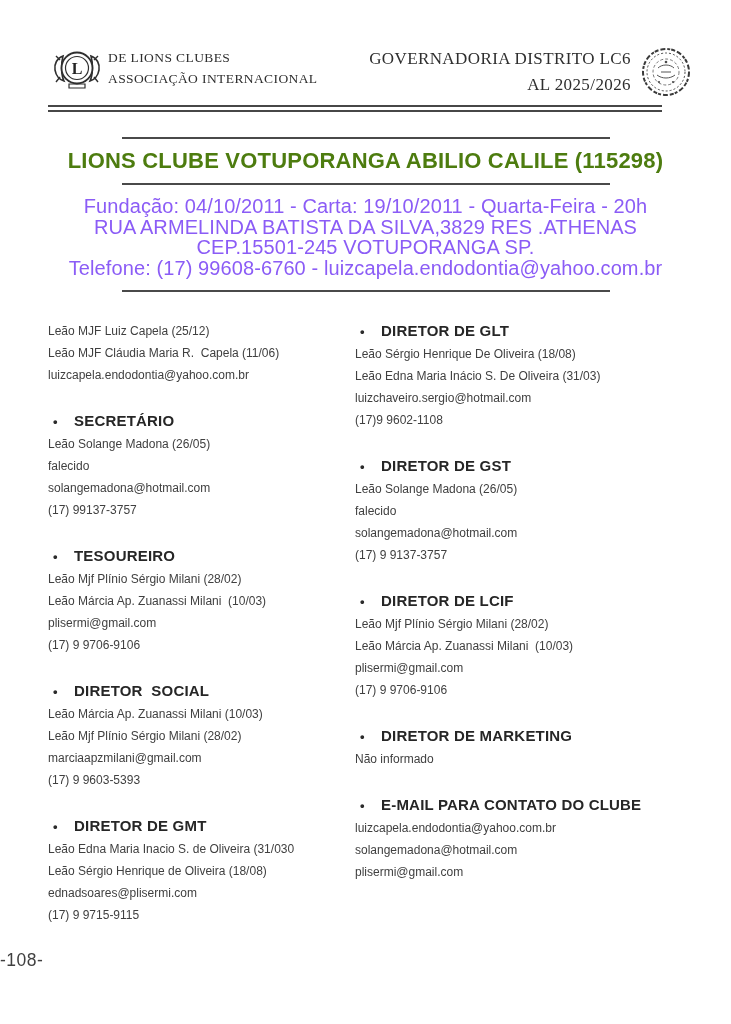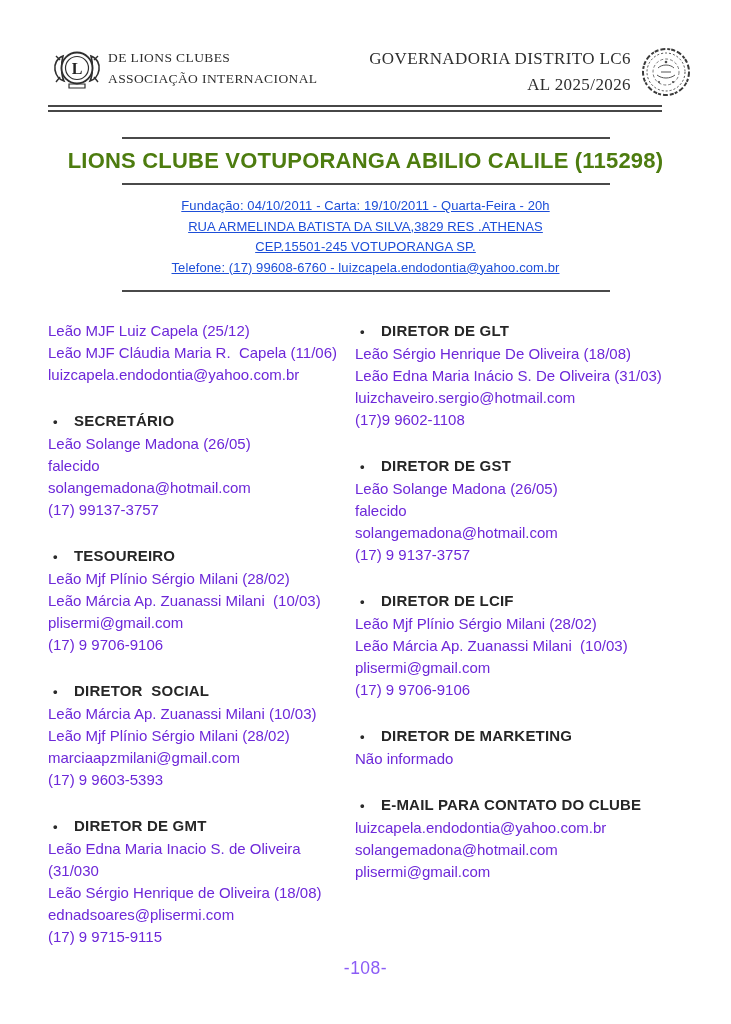--- a/index.html
+++ b/index.html
@@ -24,35 +24,35 @@
     border-top: 2px solid #474747; border-bottom: 2px solid #474747;
   }
   
   .club-head { text-align: center; margin-top: 25px; }
   .rule-short { width: 488px; margin: 0 auto; border: 0; border-top: 2px solid #4a4a4a; height: 0; }
   .club-title {
     font-size: 22px; font-weight: bold; color: #4d7c0f; margin: 9px 0 9px 0; letter-spacing: 0.2px;
   }
   .club-info { margin: 11px 0 12px 0; }
   .club-info div {
-    font-size: 13px; line-height: 20.5px; color: #1d4ed8; white-space: pre-wrap; letter-spacing: 0.1px; text-decoration: underline;
+    font-size: 20px; line-height: 20.5px; color: #8b5cf6; white-space: pre-wrap; letter-spacing: 0.1px;
   }
   
   .columns { display: flex; margin: 28px 0 0 48px; }
   .col-left { width: 307px; }
   .col-right { width: 340px; }
   .section { margin-bottom: 24px; }
   .sec-head { font-size: 15px; font-weight: bold; color: #262626; line-height: 22px; }
   .bullet { display: inline-block; width: 26px; padding-left: 5px; box-sizing: border-box; font-size: 13px; color: #2b2b2b; }
   .sec-title { white-space: pre-wrap; letter-spacing: 0.2px; }
-  .sec-line { font-size: 15px; color: #6d28d9; line-height: 22px; white-space: pre-wrap; }
+  .sec-line { font-size: 12px; color: #404040; line-height: 22px; white-space: pre-wrap; }
   
   .page-num {
-    position: absolute; left: 0; right: 0; top: 950px; text-align: center;
-    font-size: 17.5px; color: #8b5cf6; letter-spacing: 0.5px; margin-top: 8px;
+    position: absolute; left: 0; right: 0; top: 950px; 
+    font-size: 17.5px; color: #404040; letter-spacing: 0.5px;
   }
   svg { display: block; }
 </style>
 </head>
 <body>
 
 <div class="page">
 
   <div class="hdr">
     <div class="hdr-left">

